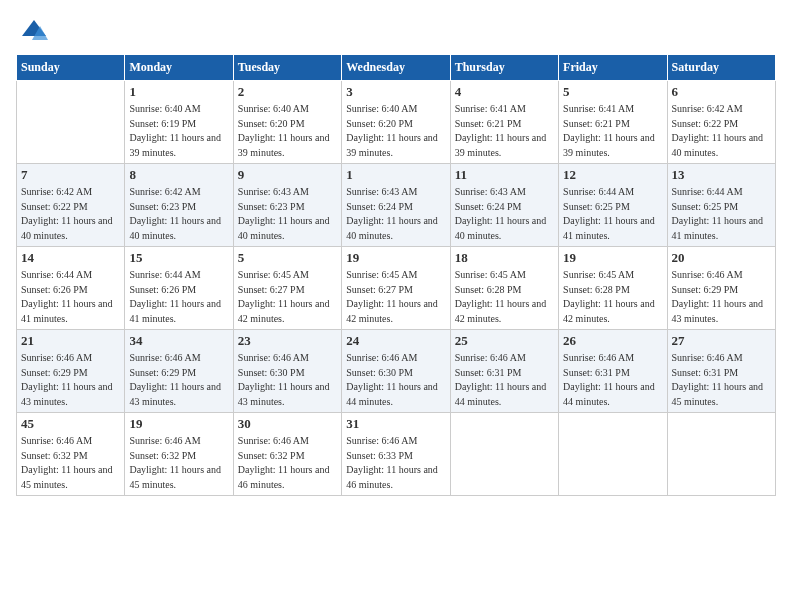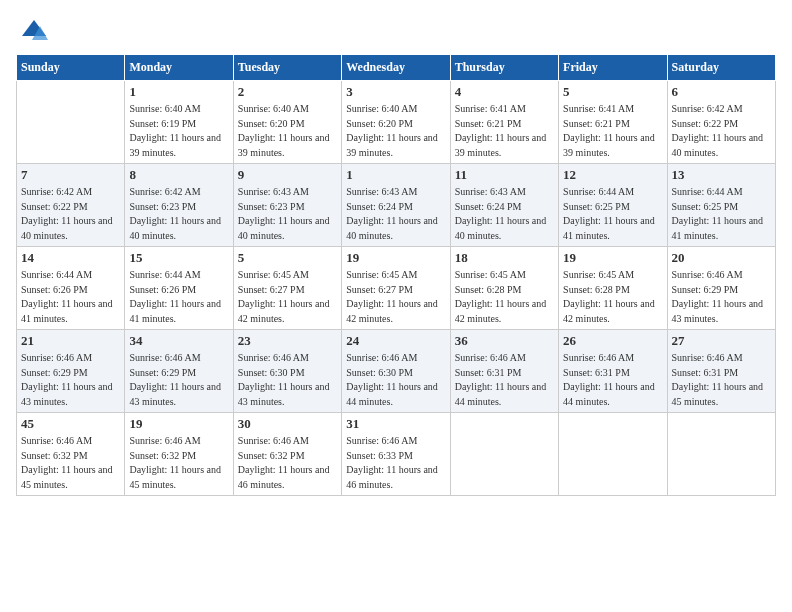--- a/index.html
+++ b/index.html
@@ -229,21 +229,21 @@
           </td>
           <td>
             <div class="day-number">23</div>
             <div class="day-info">Sunrise: 6:46 AM<br>Sunset: 6:30 PM<br>Daylight: 11 hours and 43 minutes.</div>
           </td>
           <td>
             <div class="day-number">24</div>
             <div class="day-info">Sunrise: 6:46 AM<br>Sunset: 6:30 PM<br>Daylight: 11 hours and 44 minutes.</div>
           </td>
           <td>
-            <div class="day-number">36</div>
+            <div class="day-number">25</div>
             <div class="day-info">Sunrise: 6:46 AM<br>Sunset: 6:31 PM<br>Daylight: 11 hours and 44 minutes.</div>
           </td>
           <td>
             <div class="day-number">26</div>
             <div class="day-info">Sunrise: 6:46 AM<br>Sunset: 6:31 PM<br>Daylight: 11 hours and 44 minutes.</div>
           </td>
           <td>
             <div class="day-number">27</div>
             <div class="day-info">Sunrise: 6:46 AM<br>Sunset: 6:31 PM<br>Daylight: 11 hours and 45 minutes.</div>
           </td>

